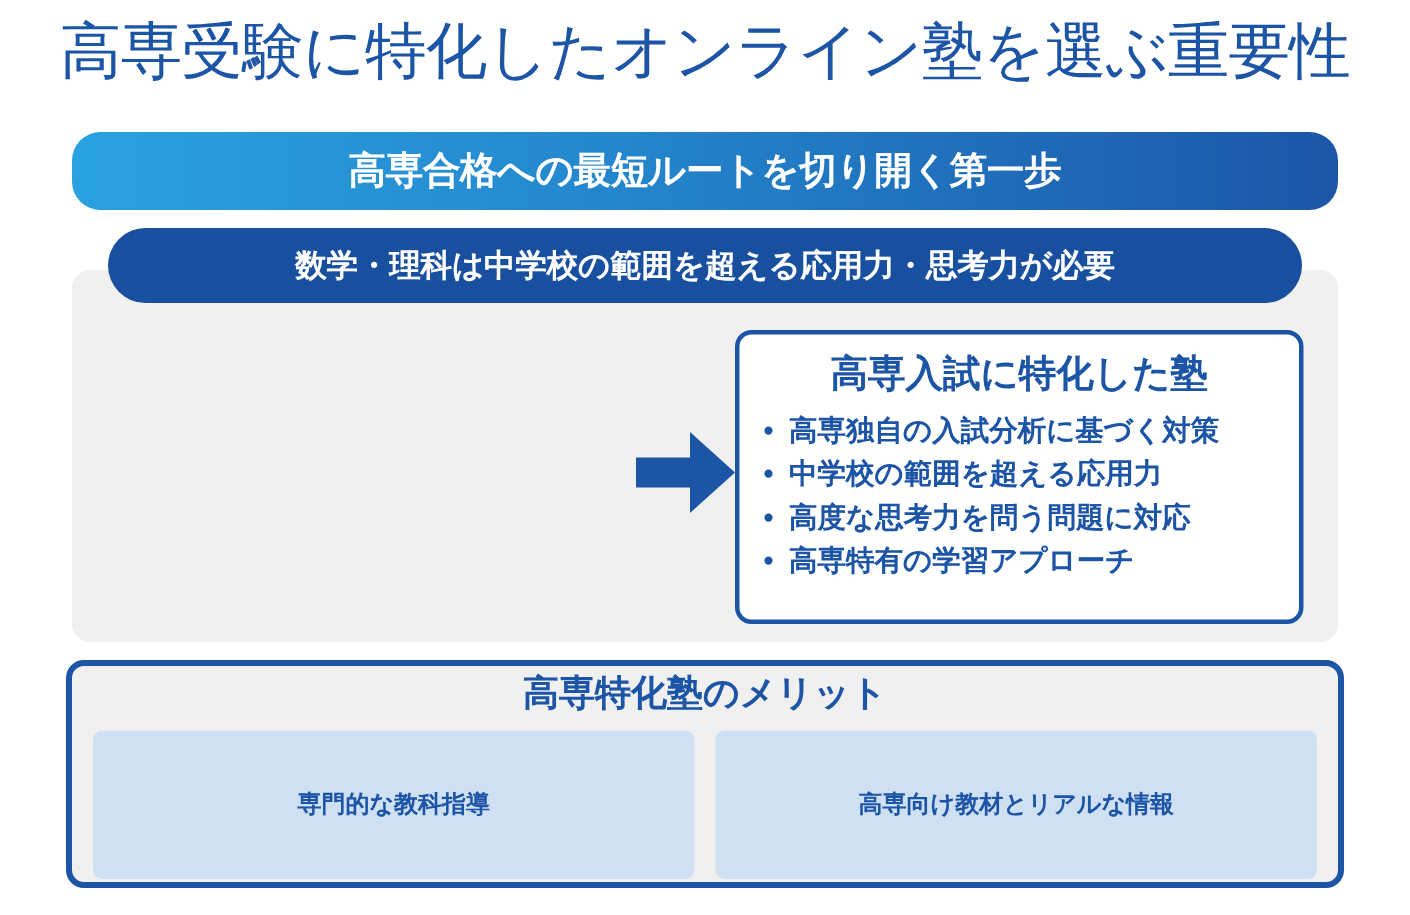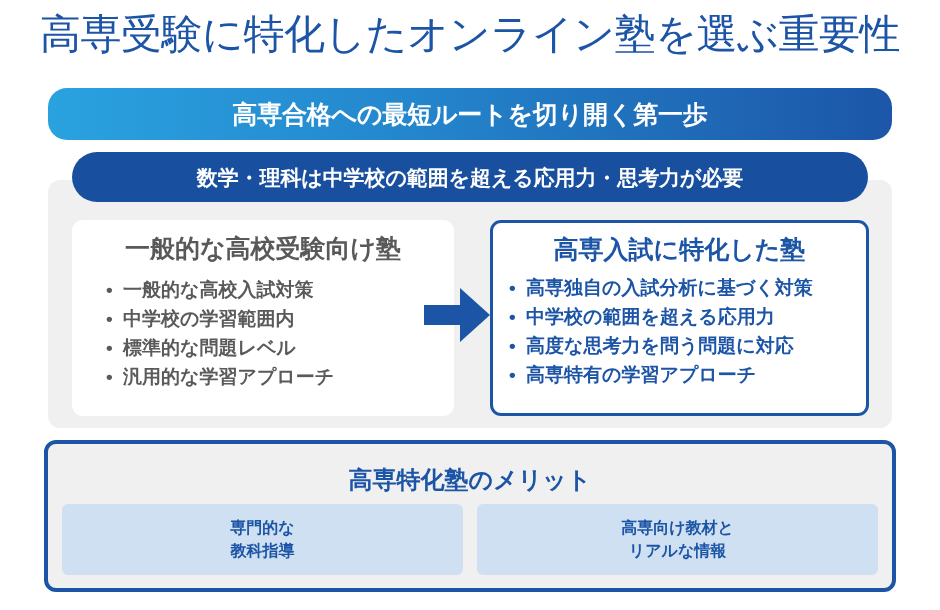--- a/index.html
+++ b/index.html
@@ -174,42 +174,42 @@
   .merits-box {
     position: absolute;
     left: 44px;
     top: 440px;
     width: 852px;
     height: 152px;
     box-sizing: border-box;
     background: #f0f0f0;
     border: 4px solid #1c54a6;
     border-radius: 12px;
-    padding: 22px 14px 0 14px;
+    padding: 5px 14px 0 14px;
   }
   .merits-title {
     text-align: center;
     font-size: 24px;
     font-weight: 700;
     color: #1c54a6;
     line-height: 1.2;
     margin-bottom: 9px;
     white-space: nowrap;
   }
   .merits-row {
     display: flex;
     gap: 14px;
   }
   .merit-chip {
     flex: 1 1 0;
-    height: 71px;
+    height: 99px;
     background: #cfe0f2;
     border-radius: 6px;
     display: flex;
-    flex-direction: column;
+    flex-direction: row;
     align-items: center;
     justify-content: center;
     text-align: center;
   }
   .merit-chip-line {
     font-size: 16px;
     font-weight: 700;
     color: #1c54a6;
     line-height: 23px;
     white-space: nowrap;
@@ -225,29 +225,20 @@
   <div class="subtitle-bar">
     <span class="subtitle-bar-text">高専合格への最短ルートを切り開く第一歩</span>
   </div>
 
   <div class="compare-panel"></div>
 
   <div class="navy-banner">
     <span class="navy-banner-text">数学・理科は中学校の範囲を超える応用力・思考力が必要</span>
   </div>
 
-  <div class="card card-left">
-    <div class="card-title">一般的な高校受験向け塾</div>
-    <ul class="bullet-list">
-      <li>一般的な高校入試対策</li>
-      <li>中学校の学習範囲内</li>
-      <li>標準的な問題レベル</li>
-      <li>汎用的な学習アプローチ</li>
-    </ul>
-  </div>
 
   <div class="arrow">
     <svg width="66" height="54" viewBox="0 0 66 54" xmlns="http://www.w3.org/2000/svg">
       <polygon points="0,17 36,17 36,0 66,27 36,54 36,37 0,37" fill="#1c54a6"></polygon>
     </svg>
   </div>
 
   <div class="card card-right">
     <div class="card-title">高専入試に特化した塾</div>
     <ul class="bullet-list">

